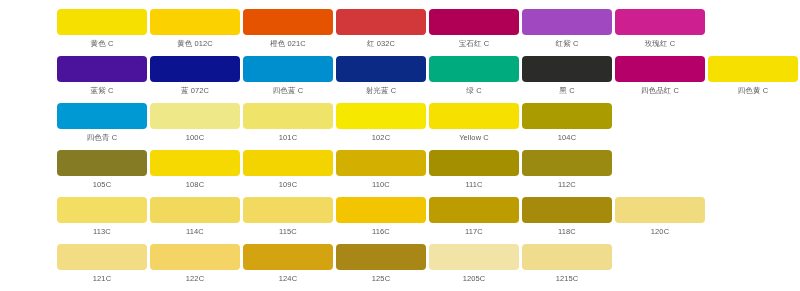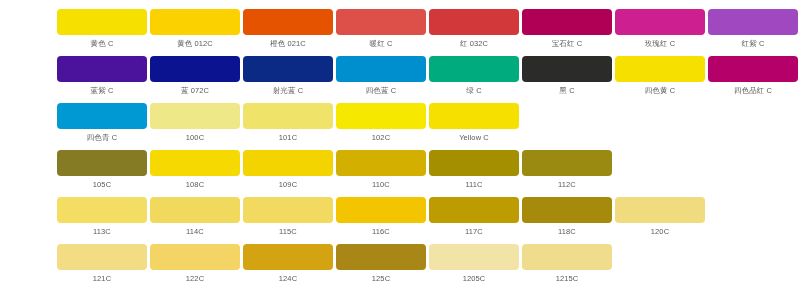--- a/index.html
+++ b/index.html
@@ -64,73 +64,69 @@
       </div>
       <div class="swatch-cell">
         <div class="swatch-chip" style="background-color: rgb(251, 210, 0);"></div>
         <div class="swatch-label">黄色 012C</div>
       </div>
       <div class="swatch-cell">
         <div class="swatch-chip" style="background-color: rgb(230, 83, 0);"></div>
         <div class="swatch-label">橙色 021C</div>
       </div>
       <div class="swatch-cell">
-        <div class="swatch-chip" style="background-color: rgb(221, 80, 73);"></div>
-        <div class="swatch-label">暖红 C</div>
-      </div>
-      <div class="swatch-cell">
         <div class="swatch-chip" style="background-color: rgb(210, 55, 58);"></div>
         <div class="swatch-label">红 032C</div>
       </div>
       <div class="swatch-cell">
         <div class="swatch-chip" style="background-color: rgb(176, 0, 85);"></div>
         <div class="swatch-label">宝石红 C</div>
       </div>
       <div class="swatch-cell">
+        <div class="swatch-chip" style="background-color: rgb(160, 72, 191);"></div>
+        <div class="swatch-label">红紫 C</div>
+      </div>
+      <div class="swatch-cell">
         <div class="swatch-chip" style="background-color: rgb(205, 31, 143);"></div>
         <div class="swatch-label">玫瑰红 C</div>
       </div>
-      <div class="swatch-cell">
-        <div class="swatch-chip" style="background-color: rgb(160, 72, 191);"></div>
-        <div class="swatch-label">红紫 C</div>
-      </div>
     </div>
     <div class="swatch-row">
       <div class="swatch-cell">
         <div class="swatch-chip" style="background-color: rgb(75, 18, 155);"></div>
         <div class="swatch-label">蓝紫 C</div>
       </div>
       <div class="swatch-cell">
         <div class="swatch-chip" style="background-color: rgb(11, 19, 145);"></div>
         <div class="swatch-label">蓝 072C</div>
       </div>
       <div class="swatch-cell">
+        <div class="swatch-chip" style="background-color: rgb(0, 143, 206);"></div>
+        <div class="swatch-label">四色蓝 C</div>
+      </div>
+      <div class="swatch-cell">
         <div class="swatch-chip" style="background-color: rgb(10, 42, 134);"></div>
         <div class="swatch-label">射光蓝 C</div>
       </div>
       <div class="swatch-cell">
-        <div class="swatch-chip" style="background-color: rgb(0, 143, 206);"></div>
-        <div class="swatch-label">四色蓝 C</div>
-      </div>
-      <div class="swatch-cell">
         <div class="swatch-chip" style="background-color: rgb(0, 171, 126);"></div>
         <div class="swatch-label">绿 C</div>
       </div>
       <div class="swatch-cell">
         <div class="swatch-chip" style="background-color: rgb(43, 43, 41);"></div>
         <div class="swatch-label">黑 C</div>
       </div>
       <div class="swatch-cell">
+        <div class="swatch-chip" style="background-color: rgb(181, 0, 105);"></div>
+        <div class="swatch-label">四色品红 C</div>
+      </div>
+      <div class="swatch-cell">
         <div class="swatch-chip" style="background-color: rgb(245, 224, 0);"></div>
         <div class="swatch-label">四色黄 C</div>
       </div>
-      <div class="swatch-cell">
-        <div class="swatch-chip" style="background-color: rgb(181, 0, 105);"></div>
-        <div class="swatch-label">四色品红 C</div>
-      </div>
     </div>
     <div class="swatch-row">
       <div class="swatch-cell">
         <div class="swatch-chip" style="background-color: rgb(0, 153, 212);"></div>
         <div class="swatch-label">四色青 C</div>
       </div>
       <div class="swatch-cell">
         <div class="swatch-chip" style="background-color: rgb(238, 232, 137);"></div>
         <div class="swatch-label">100C</div>
       </div>
@@ -138,20 +134,24 @@
         <div class="swatch-chip" style="background-color: rgb(239, 228, 105);"></div>
         <div class="swatch-label">101C</div>
       </div>
       <div class="swatch-cell">
         <div class="swatch-chip" style="background-color: rgb(247, 232, 0);"></div>
         <div class="swatch-label">102C</div>
       </div>
       <div class="swatch-cell">
         <div class="swatch-chip" style="background-color: rgb(245, 224, 0);"></div>
         <div class="swatch-label">Yellow C</div>
+      </div>
+      <div class="swatch-cell">
+        <div class="swatch-chip" style="background-color: rgb(170, 156, 0);"></div>
+        <div class="swatch-label">104C</div>
       </div>
     </div>
     <div class="swatch-row">
       <div class="swatch-cell">
         <div class="swatch-chip" style="background-color: rgb(132, 123, 36);"></div>
         <div class="swatch-label">105C</div>
       </div>
       <div class="swatch-cell">
         <div class="swatch-chip" style="background-color: rgb(246, 217, 0);"></div>
         <div class="swatch-label">108C</div>

